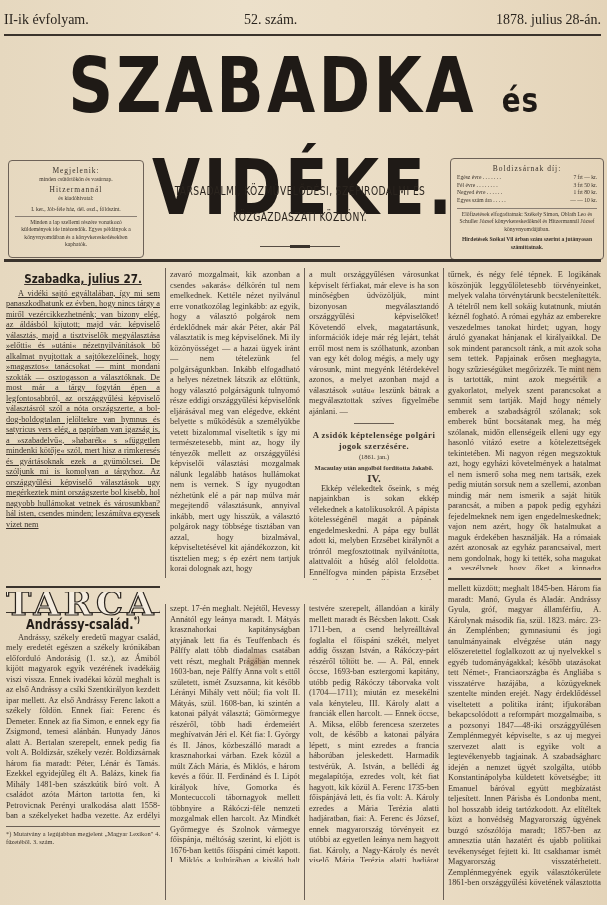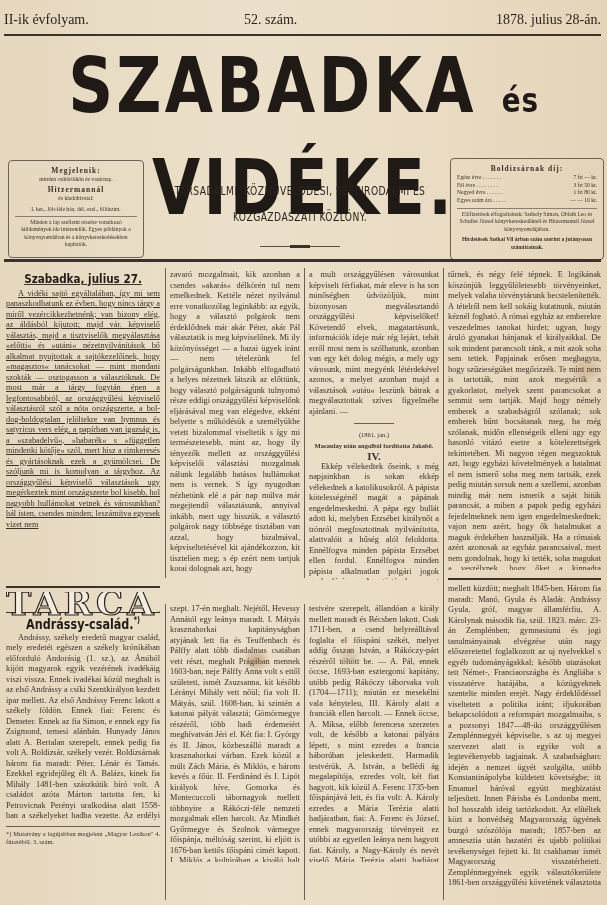--- a/index.html
+++ b/index.html
@@ -20,21 +20,21 @@
     font-family:"DejaVu Sans", sans-serif; font-weight:bold; color:#1f1a16;
     font-size:76px; letter-spacing:4px; transform:scaleX(0.82); transform-origin:center top; line-height:88px; }
   .masthead .es { font-size:34px; letter-spacing:1px; vertical-align:baseline; }
   .subtitle { position:absolute; top:178px; left:150px; width:300px; text-align:center;
     font-family:"DejaVu Sans Condensed","DejaVu Sans", sans-serif; font-size:12px; letter-spacing:0.5px;
     line-height:26px; color:#2a241e; transform:scaleX(0.85); transform-origin:center top; }
   .subtitle-rule { position:absolute; top:246px; left:260px; width:80px; height:1px; background:#554c43; }
   .subtitle-rule::after { content:""; position:absolute; left:30px; top:-1px; width:20px; height:3px; background:#3a332c; }
   .box { position:absolute; border:1px solid #6d6258; border-radius:4px; padding:4px 6px;
     font-family:"Liberation Serif", serif; font-size:5.6px; line-height:7.4px; text-align:center; color:#3a322b; }
-  .box .hd { font-weight:bold; font-size:7.5px; letter-spacing:1px; margin:2px 0; }
+  .box .hd { font-weight:normal; font-size:7.5px; letter-spacing:1px; margin:2px 0; }
   .box-left { left:8px; top:160px; width:122px; height:88px; }
   .box-right { left:450px; top:158px; width:140px; height:92px; }
   .pricerow { display:flex; justify-content:space-between; text-align:left; }
   .rule-mid { position:absolute; top:259px; left:4px; right:6px; height:3px; background:#3a332c; }
   .col { position:absolute; font-family:"Liberation Serif", serif; font-size:8.3px; line-height:10.5px;
     text-align:justify; color:#3b332c; overflow:hidden; }
   .colrule { position:absolute; width:1px; background:#6a5f55; }
   .article-title { font-family:"DejaVu Sans", sans-serif; font-weight:bold; font-size:13px; text-align:center;
     transform:scaleX(0.8); color:#231d18; margin:6px 0 4px; }
   .sub-head { font-weight:bold; text-align:center; font-size:8.6px; line-height:11px; letter-spacing:0.5px; }
@@ -120,20 +120,21 @@
     <p class="ps ind">A vidéki sajtó egyáltalában, így mi sem panaszkodhatunk ez évben, hogy nincs tárgy a miről vezércikkezhetnénk; van bizony elég, az áldásból kijutott; majd vár. képviselő választás, majd a tisztviselők megválasztása »előtti« és »utáni« nézetnyilvánítások bő alkalmat nyujtottak a sajtókezelőinek, hogy »magasztos« tanácsokat — mint mondani szokták — osztogasson a választóknak. De most már a tárgy fogytán épen a legfontosabbról, az országgyűlési képviselő választásról szól a nóta országszerte, a bol-dog-boldogtalan jelöltekre van hymnus és satyricus vers elég, a papírban van igazság is, a »szabadelvű«, »habarék« s »független mindenki kötője« szól, mert hisz a rimkeresés és gyártásoknak ezek a gyümölcsei. De szóljunk mi is komolyan a tárgyhoz. Az országgyűlési képviselő választások ugy megérkeztek mint országszerte bol kisebb, hol nagyobb hullámokat vetnek és városunkban? hál isten, csendes minden; leszámítva egyesek vizet nem</p>
   </div>
 
   <div class="col" style="left:170px; top:270px; width:130px; height:310px;">
     <p class="ps">zavaró mozgalmait, kik azonban a csendes »akarás« délkörén tul nem emelkednek. Kettéle nézet nyilvánul erre vonatkozólag leginkább: az egyik, hogy a választó polgárok nem érdeklődnek már akár Péter, akár Pál választatik is meg képviselőnek. Mi ily közönyösséget — a hazai ügyek iránt — nem tételezünk fel polgárságunkban. Inkább elfogadható a helyes nézetnek látszik az előttünk, hogy választó polgárságunk tulnyomó része eddigi országgyűlési képviselőnk eljárásával meg van elégedve, ekként belyette s működésük a személyükbe vetett bizalommal viseltetik s így mi természetesebb, mint az, hogy ily tényezők mellett az országgyűlési képviselői választási mozgalmak nálunk legalább hatásos hullámokat nem is vernek. S így nyugodtan nézhetünk elé a pár nap múlva már megejtendő választásunk, annyival inkább, mert ugy hisszük, a választó polgárok nagy többsége tisztában van azzal, hogy bizalmával, képviseltetésével kit ajándékozzon, kit tisztelien meg; s ép ezért nem tartjuk korai dolognak azt, hogy</p>
   </div>
 
   <div class="col" style="left:309px; top:270px; width:130px; height:310px;">
     <p class="ps">a mult országgyűlésen városunkat képviselt férfiakat, már eleve is ha son minőségben üdvözöljük, mint bizonyosan megválasztandó országgyűlési képviselőket! Követendő elvek, magatartásunk, információk ideje már rég lejárt, tehát erről most nem is szólhatunk, azonban van egy két dolog mégis, a mely ugy városunk, mint megyénk létérdekével azonos, a melyet azonban majd a választások »utáu« leszünk bátrak a megválasztottak szíves figyelmébe ajánlani. —</p>
     <div class="shortrule"></div>
+    <div class="sub-head">A zsidók képtelensége polgári jogok szerzésére.</div>
     <div class="small-c">(1861. jan.)</div>
     <div class="small-c" style="font-weight:bold;">Macaulay után angolból fordította Jakabő.</div>
     <div class="roman">IV.</div>
     <p class="ps ind">Ekkép vélekedtek őseink, s még napjainkban is sokan ekkép vélekednek a katolikusokról. A pápista kötelességénél magát a pápának engedelmeskedni. A pápa egy bullát adott ki, melyben Erzsébet királynőt a trónról megfosztottnak nyilvánította, alattvalóit a hűség alól feloldotta. Ennélfogva minden pápista Erzsébet ellen fordul. Ennélfogva minden pápista alkalmatlan polgári jogok gyakorlására. A történelem ezt igazolja. Ennélfogva minden pápista pápista földesúr számára. Ennélfogva minden pápista polgári tisztségektől kizárandó.</p>
   </div>
 
   <div class="col" style="left:448px; top:270px; width:153px; height:300px;">
     <p class="ps">tűrnek, és négy felé tépnek. E logikának köszönjük leggyűlöletesebb törvényeinket, melyek valaha törvénytárunk becstelenítették. A tételről nem kell sokáig kutatnunk, miután kéznél fogható. A római egyház az emberekre veszedelmes tanokat hirdet; ugyan, hogy áruló gyanakat hánjanak el királyaikkal. De sok mindent parancsolt ránk, a mit azok soha sem tettek. Papjainak erősen meghagyta, hogy szűzieségüket megőrizzék. Te mint nem is tartották, mint azok megsértik a gyakorlatot, melyek szent parancsokat a semmit sem tartják. Majd hogy némely emberek a szabadságról szólanak; sok emberek bűnt bocsátanak meg, ha még szólanak, midőn ellenségeik elleni ugy egy hasonló vitázó esetre a kötelezettségek tekintetében. Mi nagyon régen megszoktuk azt, hogy egyházi követelmények a hatalmat el nem ismerő soha meg nem tartsák, ezek pedig miután sorsuk nem a szellemi, azonban mindig már nem ismerik a saját hitük parancsát, a miben a papok pedig egyházi fejedelmeknek nem igen engedelmeskednek; vajon nem azért, hogy ők hatalmukat a maguk érdekében használják. Ha a rómaiak azért azonosak az egyház parancsaival, mert nem gondolnak, hogy ki tették, soha magukat a veszélynek, hogy őket a kinpadra vonszolják s utána felakasztanák. Most ép ugy vélekednek a zsidókról, mint apáink a pápistákról vélekedtek.</p>
   </div>
   <div style="position:absolute; left:448px; top:578px; width:153px; height:2px; background:#3a332c;"></div>

